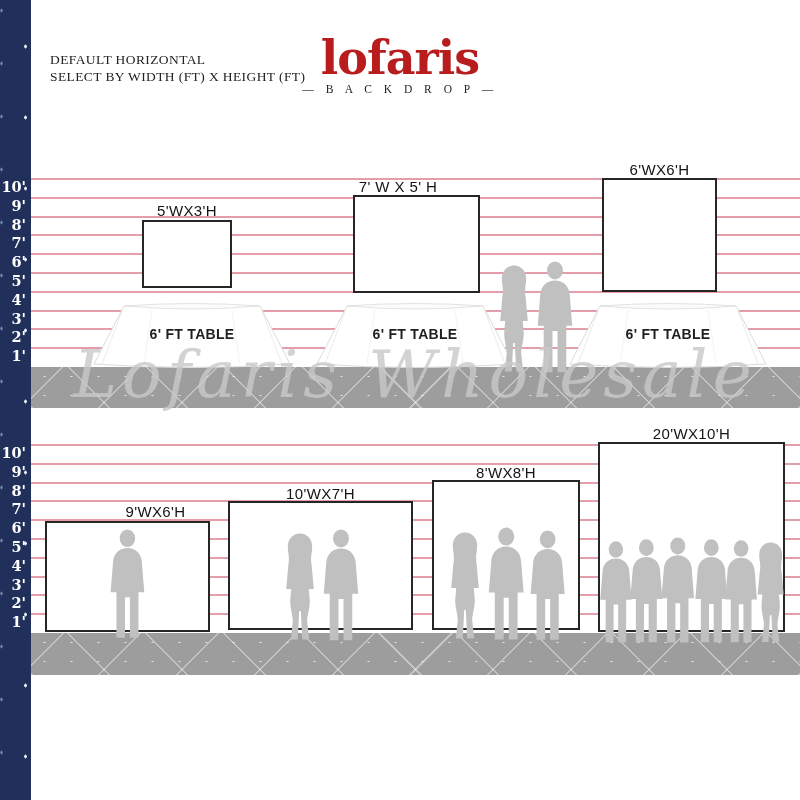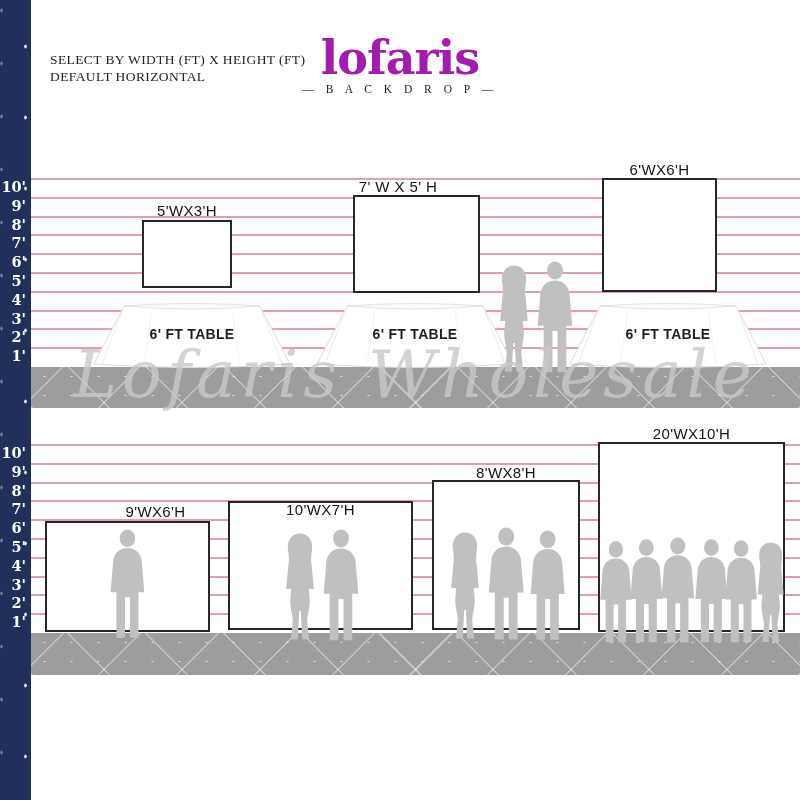--- a/index.html
+++ b/index.html
@@ -6,21 +6,21 @@
   #canvas{position:relative;width:800px;height:800px;background:#fff;overflow:hidden;
           font-family:"Liberation Sans",sans-serif;}
   .strip{position:absolute;left:0;top:0;width:31px;height:800px;background-color:#20305a;
          background-image:radial-gradient(rgba(255,255,255,.9) 1px,transparent 1.4px),
                           radial-gradient(rgba(190,205,240,.55) .9px,transparent 1.3px);
          background-size:43px 71px,31px 53px;background-position:4px 11px,17px 37px;z-index:8;}
   .hdr-left{position:absolute;left:50px;top:51px;font-family:"Liberation Serif",serif;
             font-size:13.5px;letter-spacing:.4px;color:#222;line-height:17px;z-index:7;}
   .logo{position:absolute;left:290px;top:34px;width:220px;text-align:center;z-index:7;}
   .logo-word{font-family:"DejaVu Serif",serif;font-weight:bold;font-size:46px;line-height:48px;
-             color:#a21caf;letter-spacing:-1px;}
+             color:#b91c1c;letter-spacing:-1px;}
   .logo-sub{margin-top:1px;font-family:"Liberation Serif",serif;font-size:11.5px;
             letter-spacing:4.5px;color:#1c1c1c;white-space:nowrap;}
   .hdr-right{position:absolute;right:16px;top:58px;font-size:15.5px;letter-spacing:.8px;
              color:#2d2d2d;z-index:7;}
   .gline{position:absolute;height:2px;background:#e49ea9;z-index:1;}
   .rlabel{position:absolute;left:0;width:26px;text-align:right;color:#fff;
           font-family:"DejaVu Serif",serif;font-size:14.5px;font-weight:bold;line-height:16px;z-index:9;}
   .floor{position:absolute;left:31px;width:769px;background-color:#9d9d9d;
          background-image:repeating-linear-gradient(45deg,rgba(255,255,255,.4) 0 1.5px,transparent 1.5px 55px),
                           repeating-linear-gradient(-45deg,rgba(255,255,255,.4) 0 1.5px,transparent 1.5px 55px),
@@ -51,22 +51,22 @@
       <g id="p-woman">
         <path d="M22,1.5 C14.8,1.5 9.8,7.2 9.8,14.6 C9.8,20.2 11.4,24 10.8,29.5 L33.2,29.5 C32.6,24 34.2,20.2 34.2,14.6 C34.2,7.2 29.2,1.5 22,1.5 Z"></path>
         <path d="M22,20.5 C15.5,20.5 11,25.5 10.4,32.5 L8.2,57 L13.2,57 L12.2,69 C12.2,77 14.8,83 14.8,89 L12.8,107.5 L19.8,107.5 L21.2,79 L22.8,79 L24.2,107.5 L31.2,107.5 L29.2,89 C29.2,83 31.8,77 31.8,69 L30.8,57 L35.8,57 L33.6,32.5 C33,25.5 28.5,20.5 22,20.5 Z"></path>
       </g>
     </defs>
   </svg>
 
   <div class="strip"></div>
 
   <div class="hdr-left">
+    <div>DEFAULT HORIZONTAL</div>
     <div>SELECT BY WIDTH (FT) X HEIGHT (FT)</div>
-    <div>DEFAULT HORIZONTAL</div>
   </div>
 
   <div class="logo">
     <div class="logo-word">lofaris</div>
     <div class="logo-sub">— B A C K D R O P —</div>
   </div>
 
 
   <div class="watermark">Lofaris Wholesale</div>
 <div class="floor" style="top: 367px; height: 41px;"></div>
@@ -144,21 +144,21 @@
     <div class="rlabel" style="top: 501.4px;">7'</div>
     <div class="gline" style="left: 31px; top: 481.6px; width: 769px;"></div>
     <div class="rlabel" style="top: 482.6px;">8'</div>
     <div class="gline" style="left: 31px; top: 462.8px; width: 769px;"></div>
     <div class="rlabel" style="top: 463.8px;">9'</div>
     <div class="gline" style="left: 31px; top: 444px; width: 769px;"></div>
     <div class="rlabel" style="top: 445px;">10'</div>
     <div class="bd-box" style="left: 45px; top: 521px; width: 165px; height: 111px;"></div>
     <div class="bd-label" style="left: 127.5px; top: 503px; margin-left: 28px;">9'WX6'H</div>
     <div class="bd-box" style="left: 228px; top: 501px; width: 185px; height: 129px;"></div>
-    <div class="bd-label" style="left: 320.5px; top: 485px; margin-top: 16px;">10'WX7'H</div>
+    <div class="bd-label" style="left: 320.5px; top: 485px;">10'WX7'H</div>
     <div class="bd-box" style="left: 432px; top: 480px; width: 148px; height: 150px;"></div>
     <div class="bd-label" style="left: 506px; top: 464px;">8'WX8'H</div>
     <div class="bd-box" style="left: 598px; top: 442px; width: 187px; height: 190px;"></div>
     <div class="bd-label" style="left: 691.5px; top: 425px;">20'WX10'H</div>
     <div class="people" style="left: 103px; top: 526px; width: 50px; height: 116px;"><svg width="50" height="116" viewBox="0 0 50 116" fill="#c0c0c0">
         <use href="#p-man" transform="translate(2,2) scale(1.02)"></use>
       </svg></div>
     <div class="people" style="left: 278px; top: 524px; width: 84px; height: 120px;"><svg width="84" height="120" viewBox="0 0 84 120" fill="#c0c0c0">
         <use href="#p-woman" transform="translate(0,8) scale(1)"></use>
         <use href="#p-man" transform="translate(40,4) scale(1.045)"></use>

